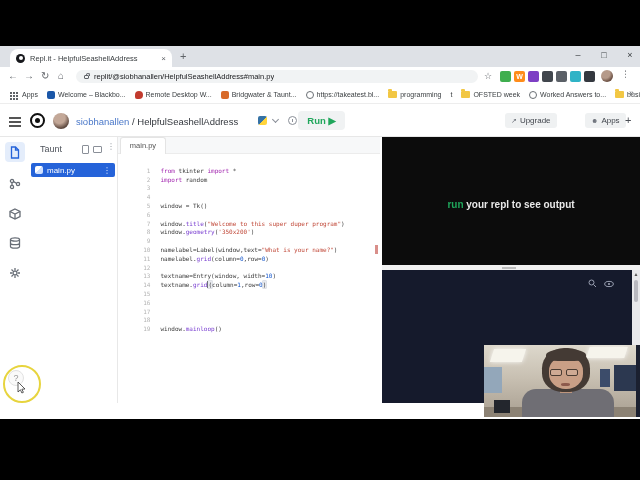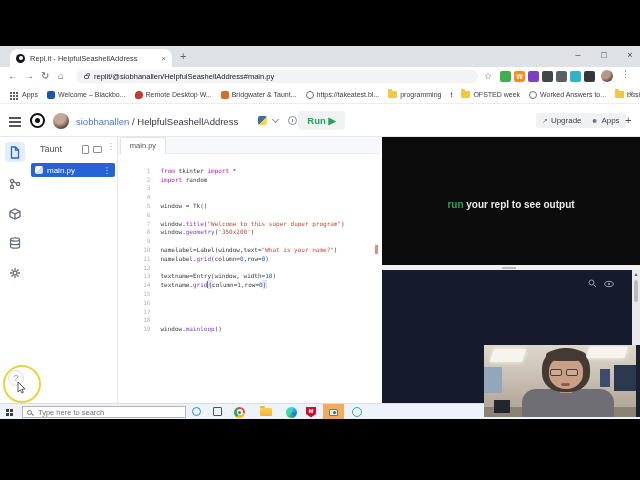--- a/index.html
+++ b/index.html
@@ -63,21 +63,21 @@
   #breadcrumb .user{color:#4a78c9;}
   .pyicon{display:inline-block;width:9px;height:9px;border-radius:2px;background:linear-gradient(135deg,#3572a5 50%,#ffd43b 50%);}
   #hdr-py{position:absolute;left:258px;top:12px;}
   #hdr-chevron{position:absolute;left:273px;top:13px;width:5px;height:5px;border-right:1.3px solid #8a8f98;border-bottom:1.3px solid #8a8f98;transform:rotate(45deg);}
   #hdr-history{position:absolute;left:288px;top:12px;width:9px;height:9px;border:1.2px solid #8a8f98;border-radius:50%;}
   #hdr-history::after{content:"";position:absolute;left:3.2px;top:1.5px;width:1.2px;height:3.5px;background:#8a8f98;}
   #run-btn{position:absolute;left:298px;top:7px;width:47px;height:19px;background:#f0f2f3;border-radius:4px;
     text-align:center;line-height:19px;font-size:9.5px;font-weight:bold;color:var(--run-green,#1fa65b);}
   .hdr-btn{position:absolute;top:9px;height:15px;background:#eff1f2;border-radius:3px;font-size:8px;color:#41454c;
     display:flex;align-items:center;padding:0 6px;gap:3px;}
-  #upgrade-btn{left:536px;justify-content:flex-end;} #share-btn{left:585px;}
+  #upgrade-btn{left:505px;justify-content:flex-end;} #share-btn{left:585px;}
   .hdr-btn .mini{font-size:7px;color:#6a6f78;}
   #hdr-plus{position:absolute;left:625px;top:10px;font-size:11px;color:#4a4e55;}
 
   
   #rail{position:absolute;left:0;top:91px;width:30px;height:266px;background:#fff;}
   .rail-ic{position:absolute;left:5px;width:20px;height:20px;border-radius:4px;display:flex;align-items:center;justify-content:center;}
   .rail-ic svg{stroke:#676d76;fill:none;stroke-width:1.3;}
   .rail-ic.active{background:#e4edfb;} .rail-ic.active svg{stroke:var(--accent-blue,#2563d9);}
   #files-panel{position:absolute;left:30px;top:91px;width:88px;height:266px;background:#fff;border-right:1px solid #e8e8e8;}
   #files-title{position:absolute;left:10px;top:7px;font-size:9px;color:#4f545c;}
@@ -432,38 +432,20 @@
     </div>
   </div>
 
   <div id="cursor-ring"></div>
   <div id="help-bubble">?</div>
   <span id="mouse-cursor">
     <svg width="10" height="12">
         <path d="M1 0 L1 10 L3.4 7.8 L4.9 11 L6.4 10.3 L4.9 7.2 L8 7 Z" fill="#fff" stroke="#333" stroke-width="0.8"></path>
       </svg></span>
 
-  <div id="taskbar">
-    <span id="start-btn"></span>
-    <div id="tb-search">
-      <span class="mag"></span>
-      <input placeholder="Type here to search" style="">
-    </div>
-    <span class="tbic" id="ic-cortana"></span>
-    <span class="tbic" id="ic-taskview"></span>
-    <span class="tbic" id="ic-chrome"></span>
-    <span id="chrome-underline"></span>
-    <span id="ic-folder"></span>
-    <span class="tbic" id="ic-edge"></span>
-    <span class="tbic" id="ic-mcafee"></span>
-    <span id="tb-active">
-        <span class="cam"></span>
-      </span>
-    <span class="tbic" id="ic-teal"></span>
-  </div>
 
   <div id="webcam">
     <span class="wc-light" id="wc-light1"></span>
     <span class="wc-light" id="wc-light2"></span>
     <span id="wc-win"></span>
     <span id="wc-poster1"></span>
     <span id="wc-poster2"></span>
     <span id="wc-desk"></span>
     <span id="wc-monitor"></span>
     <span id="wc-body"></span>

